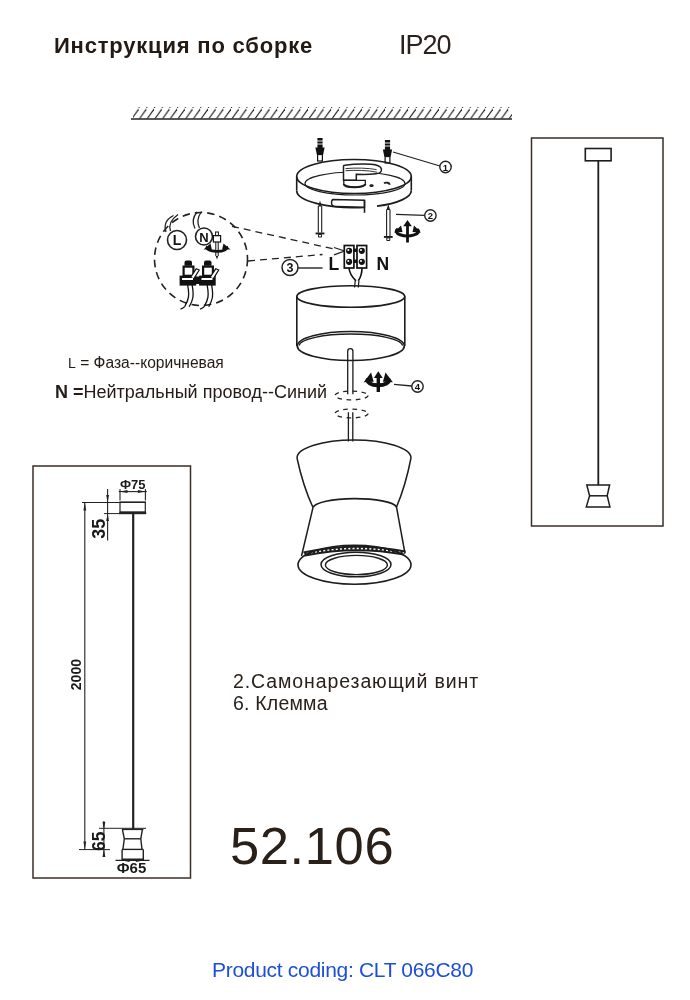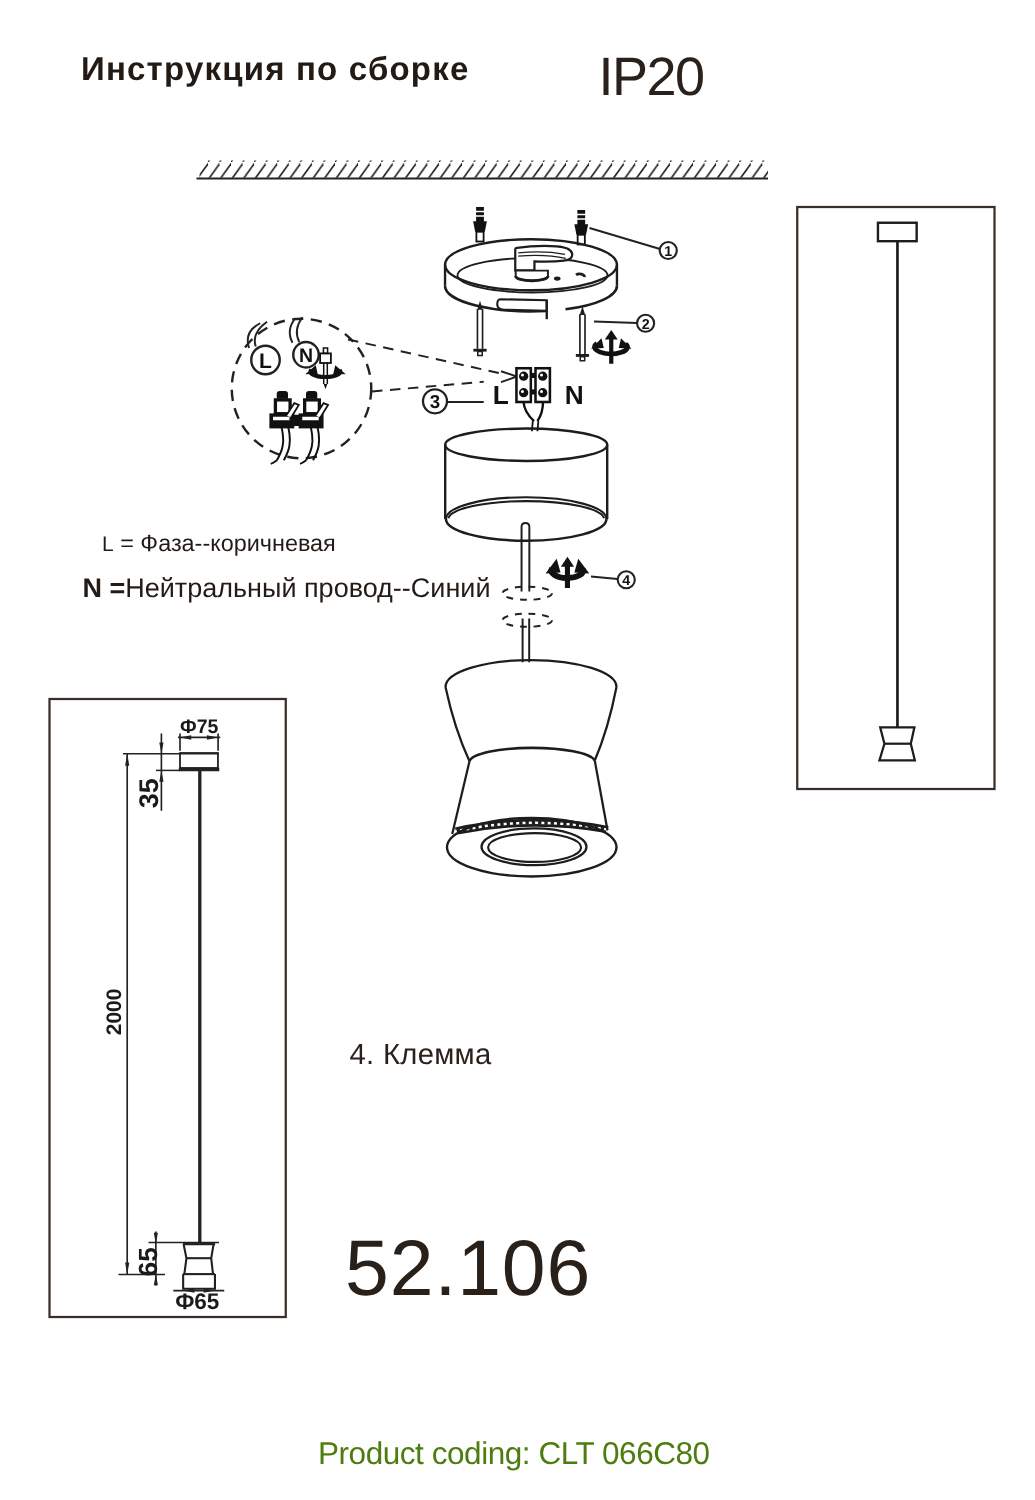--- a/index.html
+++ b/index.html
@@ -1,27 +1,27 @@
 <!DOCTYPE html>
 <html><head>
 <meta charset="utf-8">
 <style>
 html,body{margin:0;padding:0;}
 body{width:690px;height:1000px;background:#fff;position:relative;overflow:hidden;
  font-family:"Liberation Sans",sans-serif;}
 .abs{position:absolute;}
 #title{left:54px;top:33px;font-size:22px;font-weight:bold;color:#241a14;letter-spacing:.8px;}
-#ip20{left:399px;top:30px;font-size:36px;color:#2a211c;letter-spacing:-1px;}
+#ip20{left:399px;top:30px;font-size:27px;color:#2a211c;letter-spacing:-1px;}
 #legendL{left:68px;top:353.5px;font-size:15.6px;color:#241b16;}
 #legendL .l{font-size:14px;}
 #legendN{left:55px;top:382px;font-size:18px;color:#241b16;}
 #list{left:233px;top:647.5px;font-size:19.5px;color:#2a211c;line-height:22.2px;white-space:nowrap;}
 .ls0{letter-spacing:0;} .ls9{letter-spacing:.9px;} .ls2{letter-spacing:.2px;} .ls8{letter-spacing:.82px;}
 #bignum{left:230px;top:815px;font-size:52.5px;color:#2a201a;letter-spacing:.6px;}
-#pcode{left:212px;top:958px;font-size:21px;color:#4d7c0f;letter-spacing:-.3px;text-align:right;}
+#pcode{left:212px;top:958px;font-size:21px;color:#1d4ed8;letter-spacing:-.3px;text-align:right;}
 svg{position:absolute;left:0;top:0;}
 </style>
 </head>
 <body>
 <svg width="690" height="1000" viewBox="0 0 690 1000">
 <defs>
 <pattern id="hatch" width="7.7" height="12" patternUnits="userSpaceOnUse">
 <line x1="0" y1="12" x2="8.6" y2="0" stroke="#222" stroke-width="1.1"></line>
 </pattern>
 </defs>
@@ -270,17 +270,17 @@
 <line x1="589.6" y1="495.8" x2="607.2" y2="495.8" stroke-width="1.5"></line>
 </g>
 </svg>
 
 <div class="abs" id="title">Инструкция по сборке</div>
 <div class="abs" id="ip20">IP20</div>
 <div class="abs" id="legendL"><span class="l">L</span> = Фаза--коричневая</div>
 <div class="abs" id="legendN"><b>N =</b>Нейтральный провод--Синий</div>
 <div class="abs" id="list">
 <br>
-<br>
-<span class="ls2">4. Клемма</span><br>
+<span class="ls9">2.Самонарезающий винт</span><br>
+<span class="ls2">6. Клемма</span><br>
 </div>
 <div class="abs" id="bignum">52.106</div>
 <div class="abs" id="pcode">Product coding: CLT 066C80</div>
 
 </body></html>

